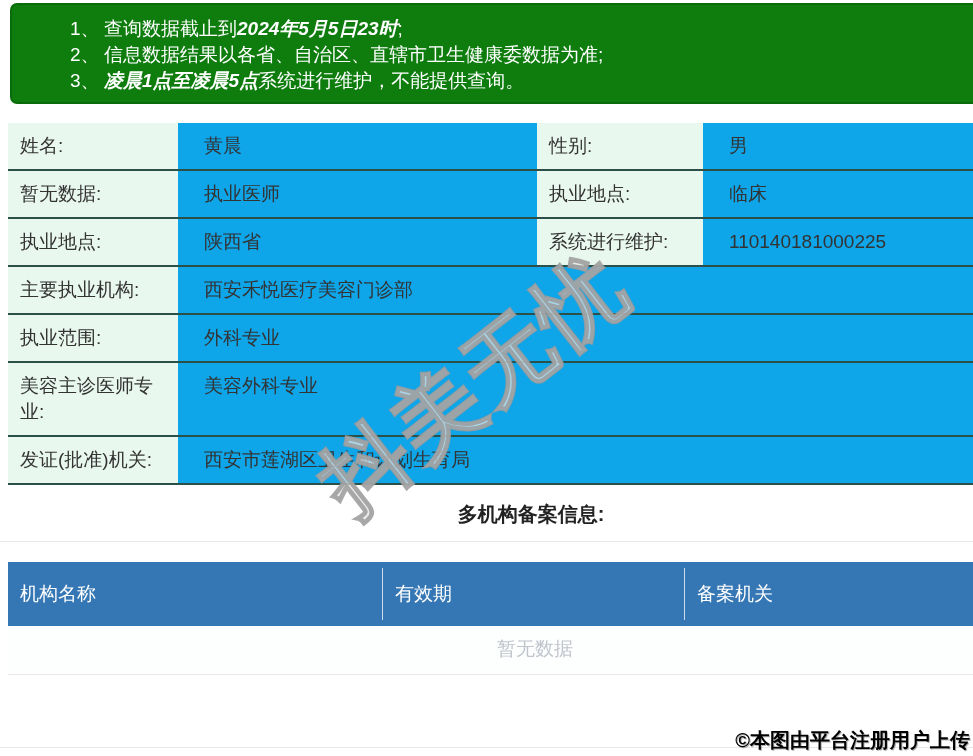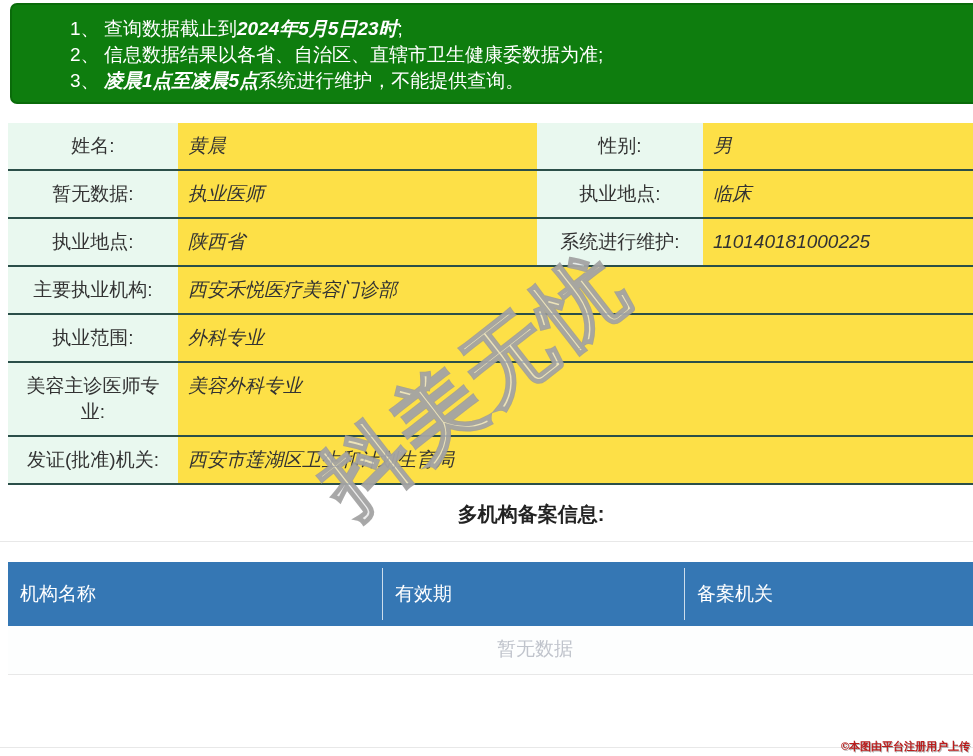--- a/index.html
+++ b/index.html
@@ -36,22 +36,22 @@
     table-layout: fixed;
     font-size: 19px;
   }
   .info-table td {
     border-bottom: 2px solid #2b4f49;
     padding: 10px 12px;
     line-height: 26px;
     vertical-align: top;
     text-align: left;
   }
-  .info-table td.lbl { background: #e9f8ef; text-align: center; }
-  .info-table td.val { background: #fde047; padding-left: 10px; font-style: italic; }
+  .info-table td.lbl { background: #e9f8ef; }
+  .info-table td.val { background: #0ea5e9; padding-left: 26px; }
 
   
   .section-title {
     margin-top: 16px;
     width: 1062px;
     text-align: center;
     font-size: 20px;
     font-weight: bold;
     color: #222;
   }
@@ -126,23 +126,23 @@
     color: rgba(255,255,255,0.55);
     -webkit-text-stroke: 2px rgba(155,155,155,0.85);
     text-shadow: 0 0 1px rgba(150,150,150,0.4);
     z-index: 5;
     pointer-events: none;
   }
   .wm-corner {
     position: absolute;
     right: 3px;
     bottom: 2px;
-    font-size: 11px;
+    font-size: 20px;
     font-weight: bold;
-    color: #b91c1c;
+    color: #000000;
     text-shadow: 1px 1px 0 rgba(130,130,130,0.6);
     z-index: 6;
     pointer-events: none;
   }
 </style>
 </head>
 <body>
 
 <div class="page">
 

